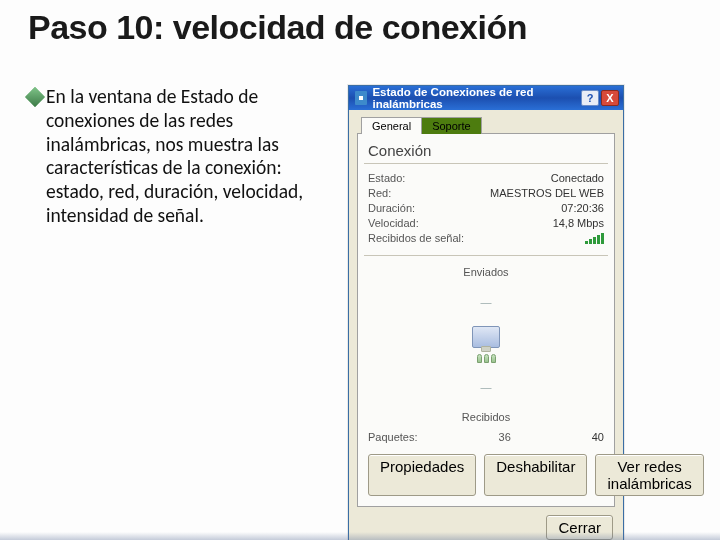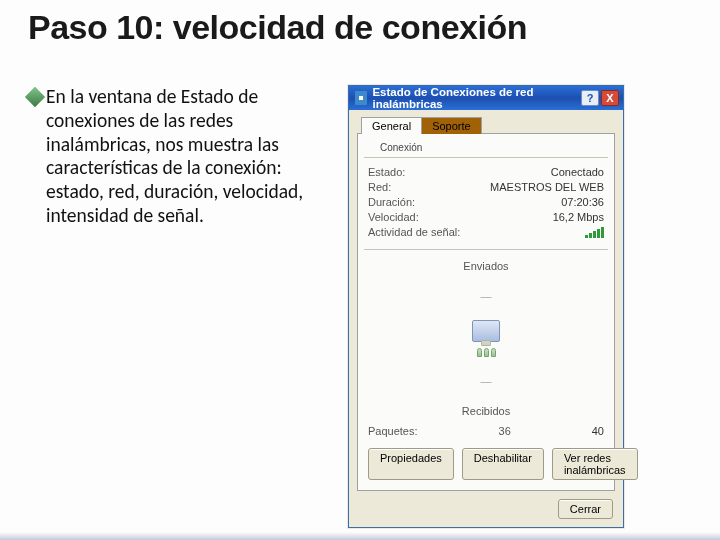--- a/index.html
+++ b/index.html
@@ -76,34 +76,34 @@
     color:#fff;font-size:11px;font-weight:700;
     cursor:pointer;
   }
   .xp-btn.q { background:#e9edf6; color:#1c4fb0; border-color:#6a8cc7; }
   .xp-client { padding: 6px 8px 8px 8px; border-radius: 29px; }
   .xp-tabs { display:flex; padding-left:4px; }
   .xp-tab {
     padding: 2px 10px;
     border:1px solid #a0a0a0;
     border-bottom:none;
-    background:#a16207;
+    background:#4d7c0f;
     font-size:11px;
     position:relative;
     top:1px;
     cursor:pointer;
   }
   .xp-tab.active { background:#fbfbf9; z-index:2; border-color:#a0a0a0; }
   .xp-tab + .xp-tab { margin-left:-1px; }
   .xp-tab-pane {
     border:1px solid #a0a0a0;
     background:#fbfbf9;
     padding: 8px 10px 10px 10px;
   }
-  .group-title { font-size:10px; color:#444; margin-bottom:4px;margin-left:12px; }
+  .group-title { font-size:15px; color:#444; margin-bottom:4px; }
   .group-divider { border-top:1px solid #c8c5b8; margin: 0 -4px 6px -4px; }
   .kv-row { display:flex; justify-content:space-between; font-size:11px; color:#555; padding:1.5px 0; }
   .kv-key { color:#555; }
   .kv-val { color:#333; }
   .signal-bars { display:inline-flex; gap:1px; align-items:flex-end; height:12px; }
   .signal-bars span { width:3px; background:#2e9a3b; }
   .signal-bars span:nth-child(1){height:3px;}
   .signal-bars span:nth-child(2){height:5px;}
   .signal-bars span:nth-child(3){height:7px;}
   .signal-bars span:nth-child(4){height:9px;}
@@ -128,26 +128,27 @@
     background:#cfd2c6; border:1px solid #b0b39f; border-radius:1px;
   }
   .act-sig {
     margin-top:6px;
     display:flex; gap:2px;
   }
   .act-sig span{ width:5px; height:9px; border:1px solid #7aa06f; border-radius:3px 3px 0 0; background:linear-gradient(#c7e3bf,#9cc491);}
   .xp-button {
     display:inline-block;
     padding:3px 11px;
-    font-size:11px;
+    font-size:15px;
     border:1px solid #9e9a87;
     border-radius:3px;
     background:#ece9d8;
     cursor:pointer;
     box-shadow: inset 0 1px 0 #fff;
+    text-align: center;
   }
   .btn-row { display:flex; gap:8px; margin-top:10px; }
   .footer-row { display:flex; justify-content:flex-end; margin-top:8px; padding-right:2px;}
   .slide-bottom-accent{
     position:absolute; left:0; right:0; bottom:0; height:8px;
     background: linear-gradient(to top, rgba(90,110,150,.35), transparent);
   }
 </style>
 </head>
 <body>
@@ -189,24 +190,24 @@
         <div class="kv-row">
             <span class="kv-key">Red:</span>
             <span class="kv-val">MAESTROS DEL WEB</span>
           </div>
         <div class="kv-row">
             <span class="kv-key">Duración:</span>
             <span class="kv-val">07:20:36</span>
           </div>
         <div class="kv-row">
             <span class="kv-key">Velocidad:</span>
-            <span class="kv-val">16,2 Mbps</span>
-          </div>
-        <div class="kv-row">
-          <span class="kv-key">Actividad de señal:</span>
+            <span class="kv-val">14,8 Mbps</span>
+          </div>
+        <div class="kv-row">
+          <span class="kv-key">Recibidos de señal:</span>
           <span class="signal-bars">
               <span></span>
               <span></span>
               <span></span>
               <span></span>
               <span></span>
             </span>
         </div>
 
         <div class="activity-area">

